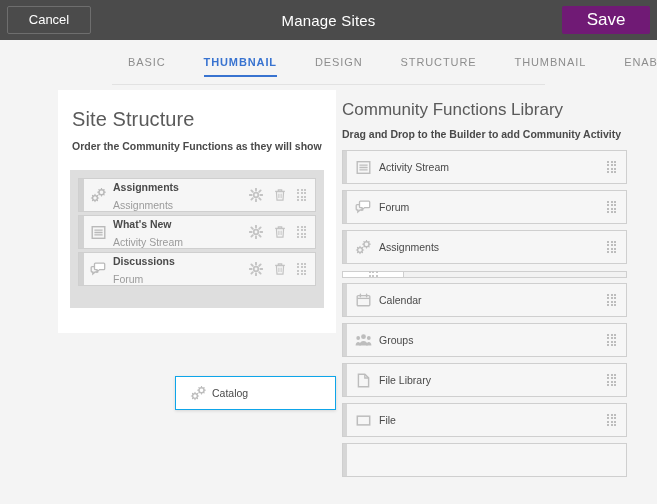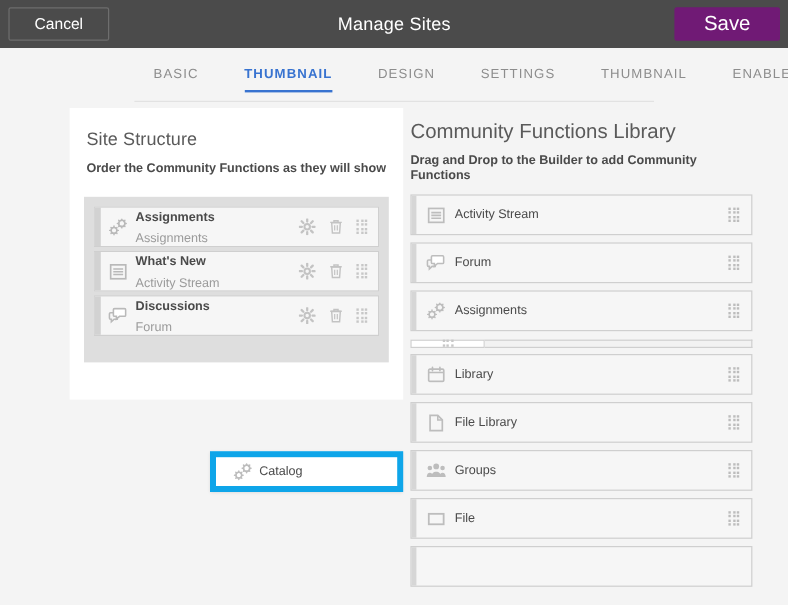--- a/index.html
+++ b/index.html
@@ -111,21 +111,21 @@
   .col-right { width: 285px; flex: 0 0 285px; margin-left: 6px; }
 
   
   .structure-card {
     background: #ffffff;
     padding: 18px 0 16px 0;
     height: 243px;
   }
   .card-head { padding: 0 14px; }
   .card-title {
-    font-size: 15px;
+    font-size: 20px;
     font-weight: normal;
     color: #5a5a5a;
     letter-spacing: .1px;
   }
   .card-sub {
     margin-top: 9px;
     font-size: 10.5px;
     font-weight: bold;
     color: #4a4a4a;
     white-space: nowrap;
@@ -247,21 +247,21 @@
   }
 
   
   .drag-ghost {
     position: absolute;
     left: 175px;
     top: 286px;
     width: 161px;
     height: 34px;
     background: #ffffff;
-    border: 5px solid #0ea5e9;
+    border: 1px solid #0ea5e9;
     display: flex;
     align-items: center;
     padding-left: 8px;
     box-shadow: 0 1px 3px rgba(0,0,0,.12);
     z-index: 30;
   }
   .drag-ghost .g-icon {
     width: 28px; flex: 0 0 28px;
     display: flex; align-items: center; justify-content: center;
     color: #bdbdbd;
@@ -288,21 +288,21 @@
   <div class="cancel-btn">Cancel</div>
   <div class="topbar-title">Manage Sites</div>
   <div class="save-btn">Save</div>
 </div>
 
 <div class="tabs-wrap">
   <div class="tabs">
     <div class="tab">BASIC</div>
     <div class="tab active">THUMBNAIL</div>
     <div class="tab">DESIGN</div>
-    <div class="tab">SETTINGS</div>
+    <div class="tab">STRUCTURE</div>
     <div class="tab">THUMBNAIL</div>
     <div class="tab">ENABLEMENT</div>
   </div>
   <div class="tabs-rule"></div>
 </div>
 
 <div class="content">
 
   <div class="col-left">
     <div class="structure-card">
@@ -450,21 +450,21 @@
           </span>
         </div>
 
       </div>
     </div>
   </div>
 
   <div class="col-right">
     <div class="lib-head">
       <div class="lib-title">Community Functions Library</div>
-      <div class="lib-sub">Drag and Drop to the Builder to add Community Functions</div>
+      <div class="lib-sub">Drag and Drop to the Builder to add Community Activity</div>
     </div>
 
     <div class="lib-list">
 
       <div class="lib-row">
         <span class="lib-grip"></span>
         <span class="lib-icon">
           <svg width="15" height="15" viewBox="0 0 15 15" fill="none">
             <rect x="1.2" y="1.7" width="12.6" height="11.6" stroke="currentColor" stroke-width="1.4"></rect>
             <path d="M3.4 5.2h8.2M3.4 7.5h8.2M3.4 9.8h8.2" stroke="currentColor" stroke-width="1.3"></path>
@@ -562,48 +562,21 @@
 
       <div class="lib-row">
         <span class="lib-grip"></span>
         <span class="lib-icon">
           <svg width="15" height="14" viewBox="0 0 15 14" fill="none">
             <rect x="1.2" y="2.6" width="12.6" height="10.2" rx="1" stroke="currentColor" stroke-width="1.4"></rect>
             <path d="M1.2 5.4h12.6" stroke="currentColor" stroke-width="1.3"></path>
             <path d="M4.4 1.2v2.6M10.6 1.2v2.6" stroke="currentColor" stroke-width="1.4" stroke-linecap="round"></path>
           </svg>
         </span>
-        <span class="lib-label">Library</span>
-        <span class="lib-handle">
-          <span class="dots dark">
-              <i></i>
-              <i></i>
-              <i></i>
-              <i></i>
-              <i></i>
-              <i></i>
-              <i></i>
-              <i></i>
-              <i></i>
-              <i></i>
-              <i></i>
-              <i></i>
-            </span>
-        </span>
-      </div>
-
-      <div class="lib-row">
-        <span class="lib-grip"></span>
-        <span class="lib-icon">
-          <svg width="13" height="15" viewBox="0 0 13 15" fill="none">
-            <path d="M1.4 1.2h6.4l3.8 3.7v8.9H1.4z" stroke="currentColor" stroke-width="1.4" fill="none"></path>
-            <path d="M7.8 1.2v3.8h3.8" stroke="currentColor" stroke-width="1.3" fill="none"></path>
-          </svg>
-        </span>
-        <span class="lib-label">File Library</span>
+        <span class="lib-label">Calendar</span>
         <span class="lib-handle">
           <span class="dots dark">
               <i></i>
               <i></i>
               <i></i>
               <i></i>
               <i></i>
               <i></i>
               <i></i>
               <i></i>
@@ -621,20 +594,47 @@
           <svg width="17" height="14" viewBox="0 0 17 14" fill="none">
             <circle cx="8.5" cy="3.7" r="2.4" fill="currentColor"></circle>
             <path d="M4.3 12.4c0-2.6 1.9-4.3 4.2-4.3s4.2 1.7 4.2 4.3z" fill="currentColor"></path>
             <circle cx="3.2" cy="5" r="1.9" fill="currentColor"></circle>
             <circle cx="13.8" cy="5" r="1.9" fill="currentColor"></circle>
             <path d="M0.6 12.4c0-2.1 1.2-3.4 2.6-3.4s2.6 1.3 2.6 3.4z" fill="currentColor"></path>
             <path d="M11.2 12.4c0-2.1 1.2-3.4 2.6-3.4s2.6 1.3 2.6 3.4z" fill="currentColor"></path>
           </svg>
         </span>
         <span class="lib-label">Groups</span>
+        <span class="lib-handle">
+          <span class="dots dark">
+              <i></i>
+              <i></i>
+              <i></i>
+              <i></i>
+              <i></i>
+              <i></i>
+              <i></i>
+              <i></i>
+              <i></i>
+              <i></i>
+              <i></i>
+              <i></i>
+            </span>
+        </span>
+      </div>
+
+      <div class="lib-row">
+        <span class="lib-grip"></span>
+        <span class="lib-icon">
+          <svg width="13" height="15" viewBox="0 0 13 15" fill="none">
+            <path d="M1.4 1.2h6.4l3.8 3.7v8.9H1.4z" stroke="currentColor" stroke-width="1.4" fill="none"></path>
+            <path d="M7.8 1.2v3.8h3.8" stroke="currentColor" stroke-width="1.3" fill="none"></path>
+          </svg>
+        </span>
+        <span class="lib-label">File Library</span>
         <span class="lib-handle">
           <span class="dots dark">
               <i></i>
               <i></i>
               <i></i>
               <i></i>
               <i></i>
               <i></i>
               <i></i>
               <i></i>

